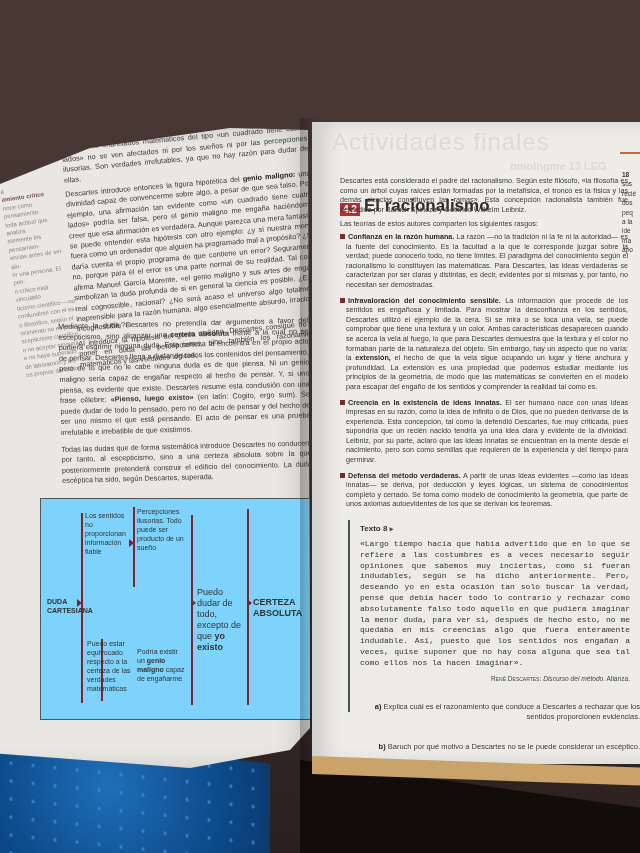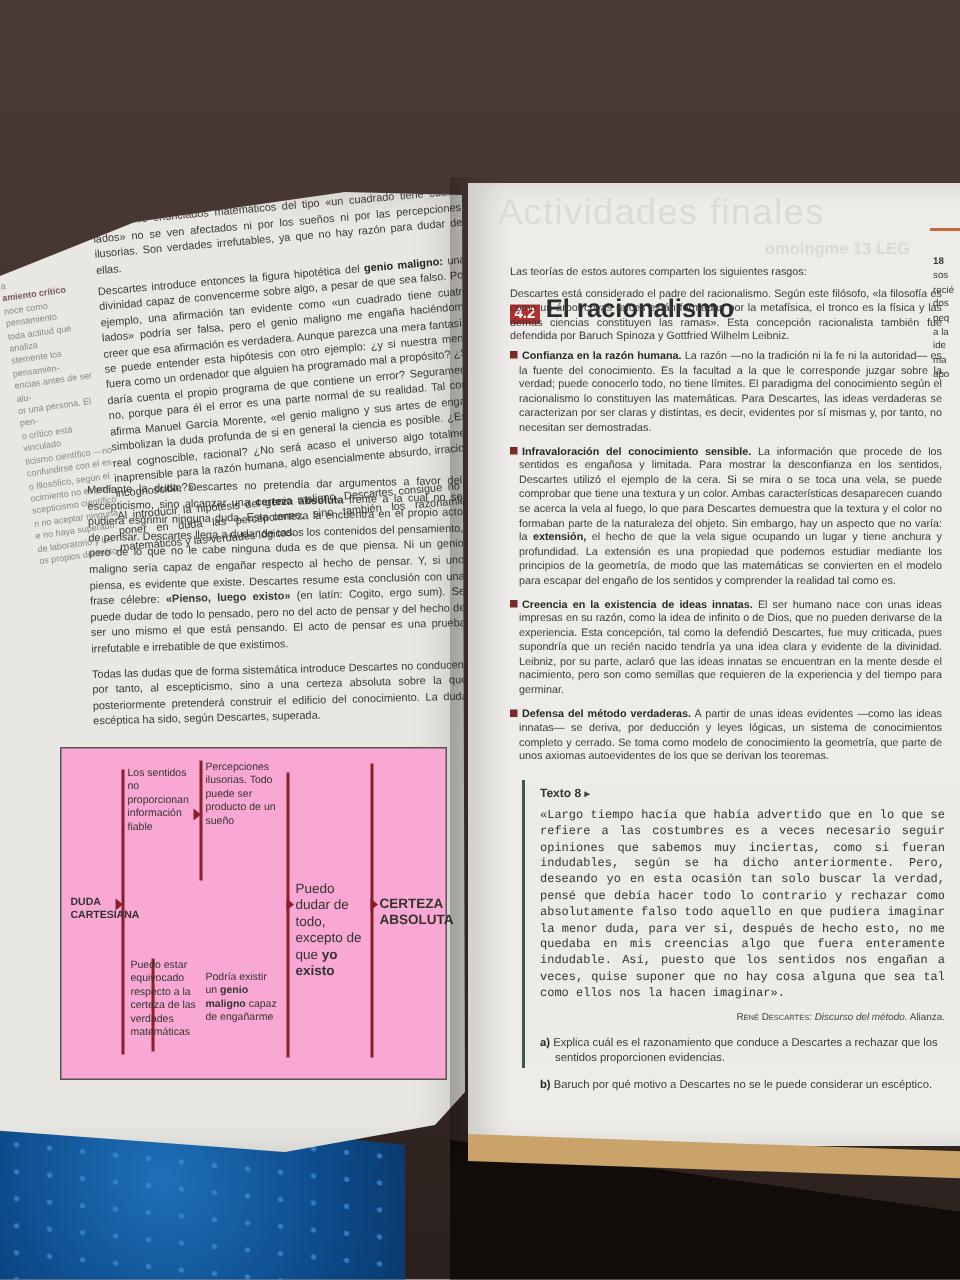--- a/index.html
+++ b/index.html
@@ -23,21 +23,21 @@
   .margin-note{position:absolute;left:0;top:60px;width:60px;font-size:6px;line-height:8.4px;color:#8a8784;transform:rotate(-8deg);transform-origin:left top;}
   .margin-note .mtitle{font-weight:bold;color:#7a5757;}
   .lp-text{position:absolute;left:60px;top:6px;width:246px;font-size:7.3px;line-height:10.4px;transform:rotate(-5deg);transform-origin:left top;text-align:justify;}
   .lp-text p{margin:0 0 4px 0;}
   .lp-text b{color:#222;}
   .bullet-sq{display:inline-block;width:5px;height:5px;background:#7b2a2a;margin-right:3px;}
   .lp-lower{position:absolute;left:58px;top:194px;width:250px;font-size:7.3px;line-height:10.6px;text-align:justify;transform:rotate(-1.5deg);transform-origin:left top;}
   .lp-lower p{margin:0 0 6px 0;}
 
   
-  .diagram{position:absolute;left:40px;top:370px;width:256px;height:220px;border:1.2px solid #555;background:#f9a8d4;}
+  .diagram{position:absolute;left:40px;top:370px;width:256px;height:220px;border:1.2px solid #555;background:#7dd3fc;padding-left:40px;}
   .vline{position:absolute;width:1.5px;background:#8a1f2a;}
   .arrow{position:absolute;width:0;height:0;border-top:4px solid transparent;border-bottom:4px solid transparent;border-left:5px solid #8a1f2a;}
   .dlabel{position:absolute;font-size:7px;line-height:9px;color:#333;}
   .dlabel.big{font-size:9px;line-height:11px;}
   .dlabel.caps{font-size:7px;font-weight:bold;}
 
   
   .page-right{position:absolute;left:312px;top:122px;width:340px;height:642px;background:#edece8;box-shadow:inset 14px 0 18px rgba(0,0,0,.12);}
   .page-right .ghost{position:absolute;left:20px;top:6px;font-size:24px;color:#dcdad6;letter-spacing:1px;}
   .rp{position:absolute;left:28px;top:0;width:290px;color:#3b3a39;}
@@ -48,21 +48,21 @@
   .intro{position:absolute;left:0;top:54px;width:288px;font-size:7.2px;line-height:9.6px;text-align:justify;}
   .intro p{margin:0 0 5px 0;}
   .trait{margin:0 0 6px 0;font-size:7.2px;line-height:9.6px;text-align:justify;padding-left:6px;text-indent:-6px;}
   .trait b{color:#2a2928;}
   .traits{position:absolute;left:0;top:110px;width:288px;}
   .textbox{position:absolute;left:8px;top:398px;width:300px;height:192px;border-left:2.5px solid #3d5a40;padding-left:10px;background:#ecebe7;}
   .textbox .tb-title{font-size:8px;font-weight:bold;color:#333;margin-top:4px;}
   .textbox .quote{font-family:Liberation Mono, monospace;font-size:8px;line-height:10.8px;text-align:justify;margin-top:6px;width:270px;color:#333;}
   .textbox .cite{font-size:6.6px;text-align:right;width:270px;margin-top:6px;color:#444;}
   .textbox .cite i{font-style:italic;}
-  .q{font-size:7.5px;line-height:10px;margin-top:8px;width:270px;padding-left:10px;text-indent:-10px;}
+  .q{font-size:7.5px;line-height:10px;margin-top:20px;width:270px;padding-left:10px;text-indent:-10px;text-align:right;}
   .q b{color:#222;}
   .edge-col{position:absolute;left:310px;top:48px;font-size:6.5px;line-height:9.4px;color:#3a3836;}
   .edge-rule{position:absolute;left:308px;top:30px;width:30px;height:1.5px;background:#c46a3a;}
   .gutter{position:absolute;left:300px;top:118px;width:20px;height:650px;background:linear-gradient(90deg,rgba(0,0,0,.25),rgba(0,0,0,0));}
   .bottom-strip{position:absolute;left:312px;top:762px;width:340px;height:18px;background:#c9a36a;transform:skewY(2deg);}
 </style>
 </head>
 <body>
 
 <div class="mat">
@@ -132,22 +132,22 @@
 <div class="page-right">
   <div class="ghost">Actividades finales</div>
   <div class="rp">
     <div class="sec-title">
       <span class="sec-num">4.2</span>
       <span class="sec-name">El racionalismo</span>
     </div>
     <div class="ghost2">omoingme 13 LEG</div>
 
     <div class="intro">
+      <p>Descartes está considerado el padre del racionalismo. Según este filósofo, «la filosofía es como un árbol cuyas raíces están formadas por la metafísica, el tronco es la física y las demás ciencias constituyen las ramas». Esta concepción racionalista también fue defendida por Baruch Spinoza y Gottfried Wilhelm Leibniz.</p>
       <p>Las teorías de estos autores comparten los siguientes rasgos:</p>
-      <p>Descartes está considerado el padre del racionalismo. Según este filósofo, «la filosofía es como un árbol cuyas raíces están formadas por la metafísica, el tronco es la física y las demás ciencias constituyen las ramas». Esta concepción racionalista también fue defendida por Baruch Spinoza y Gottfried Wilhelm Leibniz.</p>
     </div>
 
     <div class="traits">
       <div class="trait"><span class="bullet-sq"></span><b>Confianza en la razón humana.</b><span> La razón —no la tradición ni la fe ni la autoridad— es la fuente del conocimiento. Es la facultad a la que le corresponde juzgar sobre la verdad; puede conocerlo todo, no tiene límites. El paradigma del conocimiento según el racionalismo lo constituyen las matemáticas. Para Descartes, las ideas verdaderas se caracterizan por ser claras y distintas, es decir, evidentes por sí mismas y, por tanto, no necesitan ser demostradas.</span></div>
       <div class="trait"><span class="bullet-sq"></span><b>Infravaloración del conocimiento sensible.</b><span> La información que procede de los sentidos es engañosa y limitada. Para mostrar la desconfianza en los sentidos, Descartes utilizó el ejemplo de la cera. Si se mira o se toca una vela, se puede comprobar que tiene una textura y un color. Ambas características desaparecen cuando se acerca la vela al fuego, lo que para Descartes demuestra que la textura y el color no formaban parte de la naturaleza del objeto. Sin embargo, hay un aspecto que no varía: la </span><b>extensión,</b><span> el hecho de que la vela sigue ocupando un lugar y tiene anchura y profundidad. La extensión es una propiedad que podemos estudiar mediante los principios de la geometría, de modo que las matemáticas se convierten en el modelo para escapar del engaño de los sentidos y comprender la realidad tal como es.</span></div>
       <div class="trait"><span class="bullet-sq"></span><b>Creencia en la existencia de ideas innatas.</b><span> El ser humano nace con unas ideas impresas en su razón, como la idea de infinito o de Dios, que no pueden derivarse de la experiencia. Esta concepción, tal como la defendió Descartes, fue muy criticada, pues supondría que un recién nacido tendría ya una idea clara y evidente de la divinidad. Leibniz, por su parte, aclaró que las ideas innatas se encuentran en la mente desde el nacimiento, pero son como semillas que requieren de la experiencia y del tiempo para germinar.</span></div>
       <div class="trait"><span class="bullet-sq"></span><b>Defensa del método verdaderas.</b><span> A partir de unas ideas evidentes —como las ideas innatas— se deriva, por deducción y leyes lógicas, un sistema de conocimientos completo y cerrado. Se toma como modelo de conocimiento la geometría, que parte de unos axiomas autoevidentes de los que se derivan los teoremas.</span></div>
     </div>
 
     <div class="textbox">

